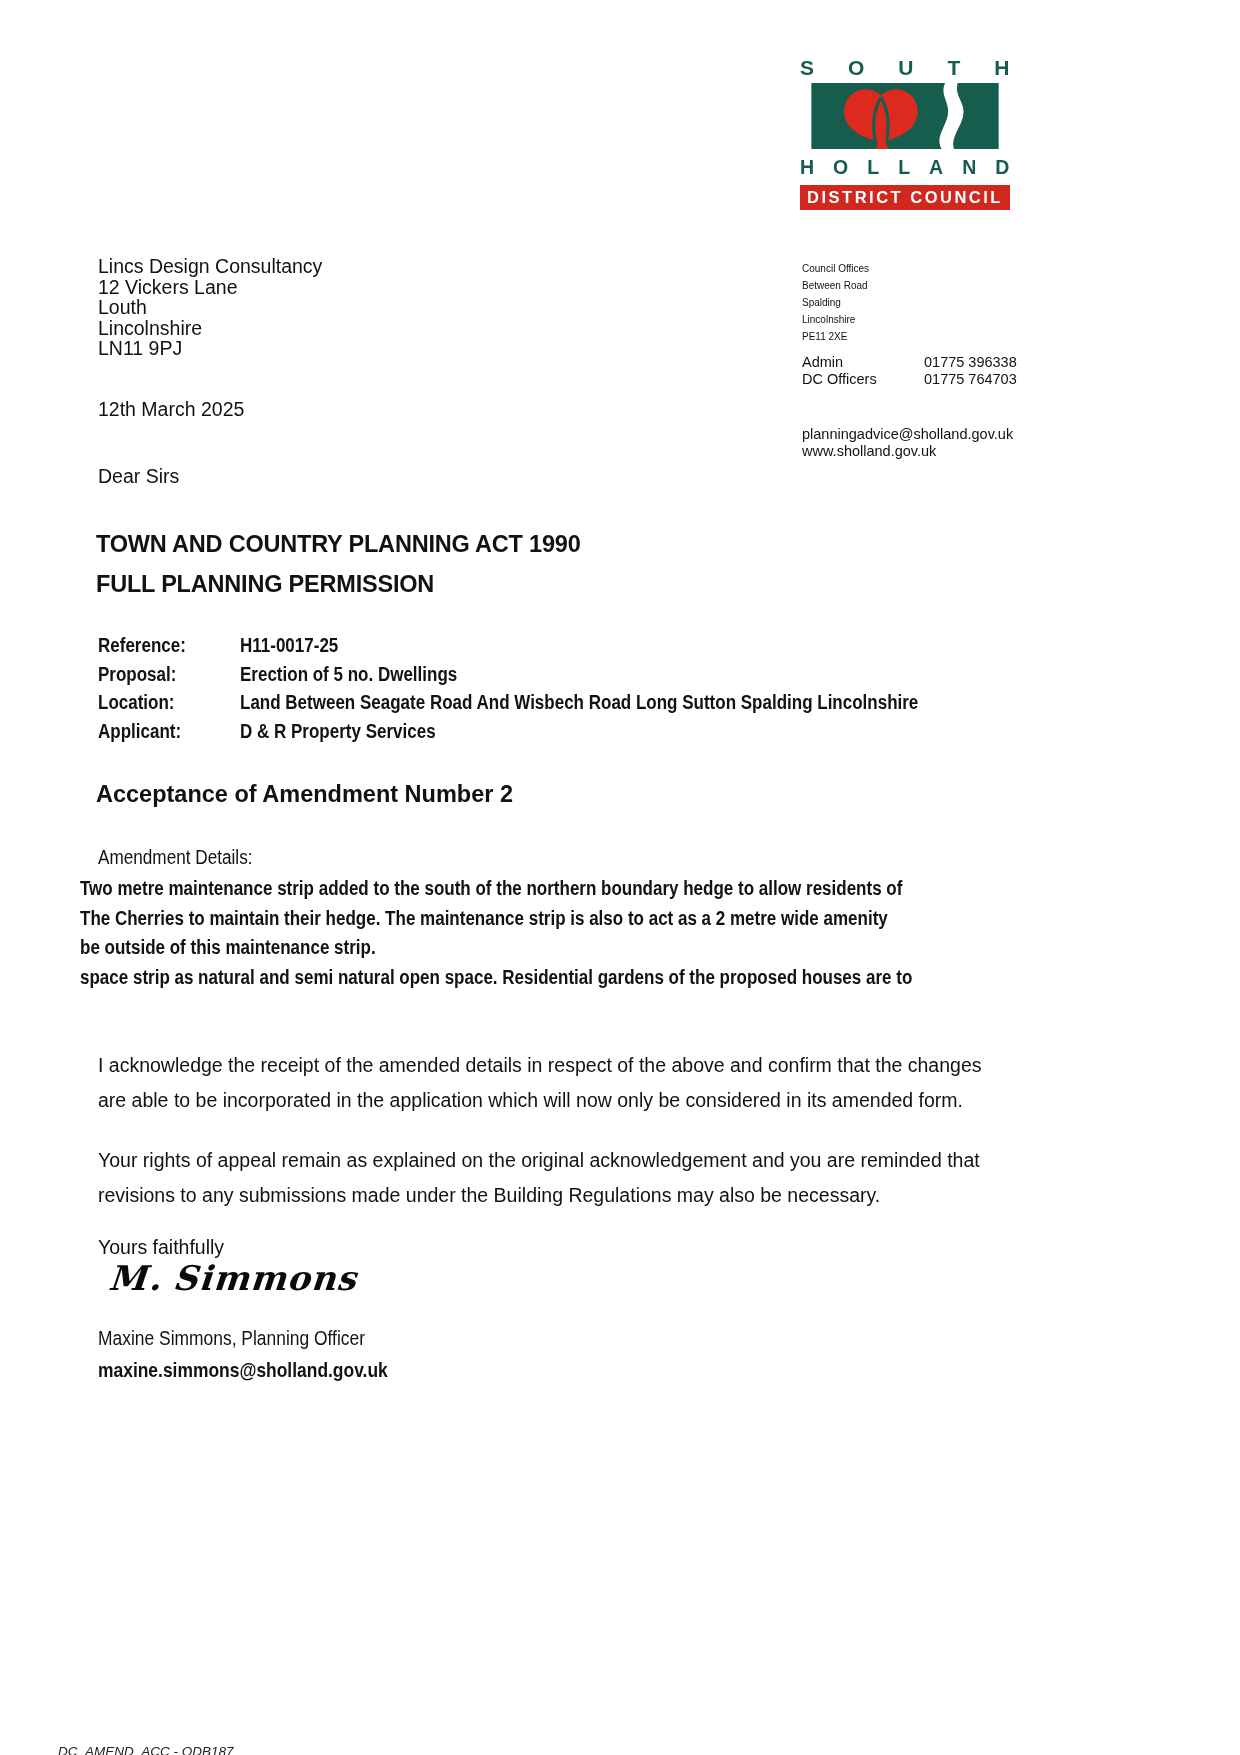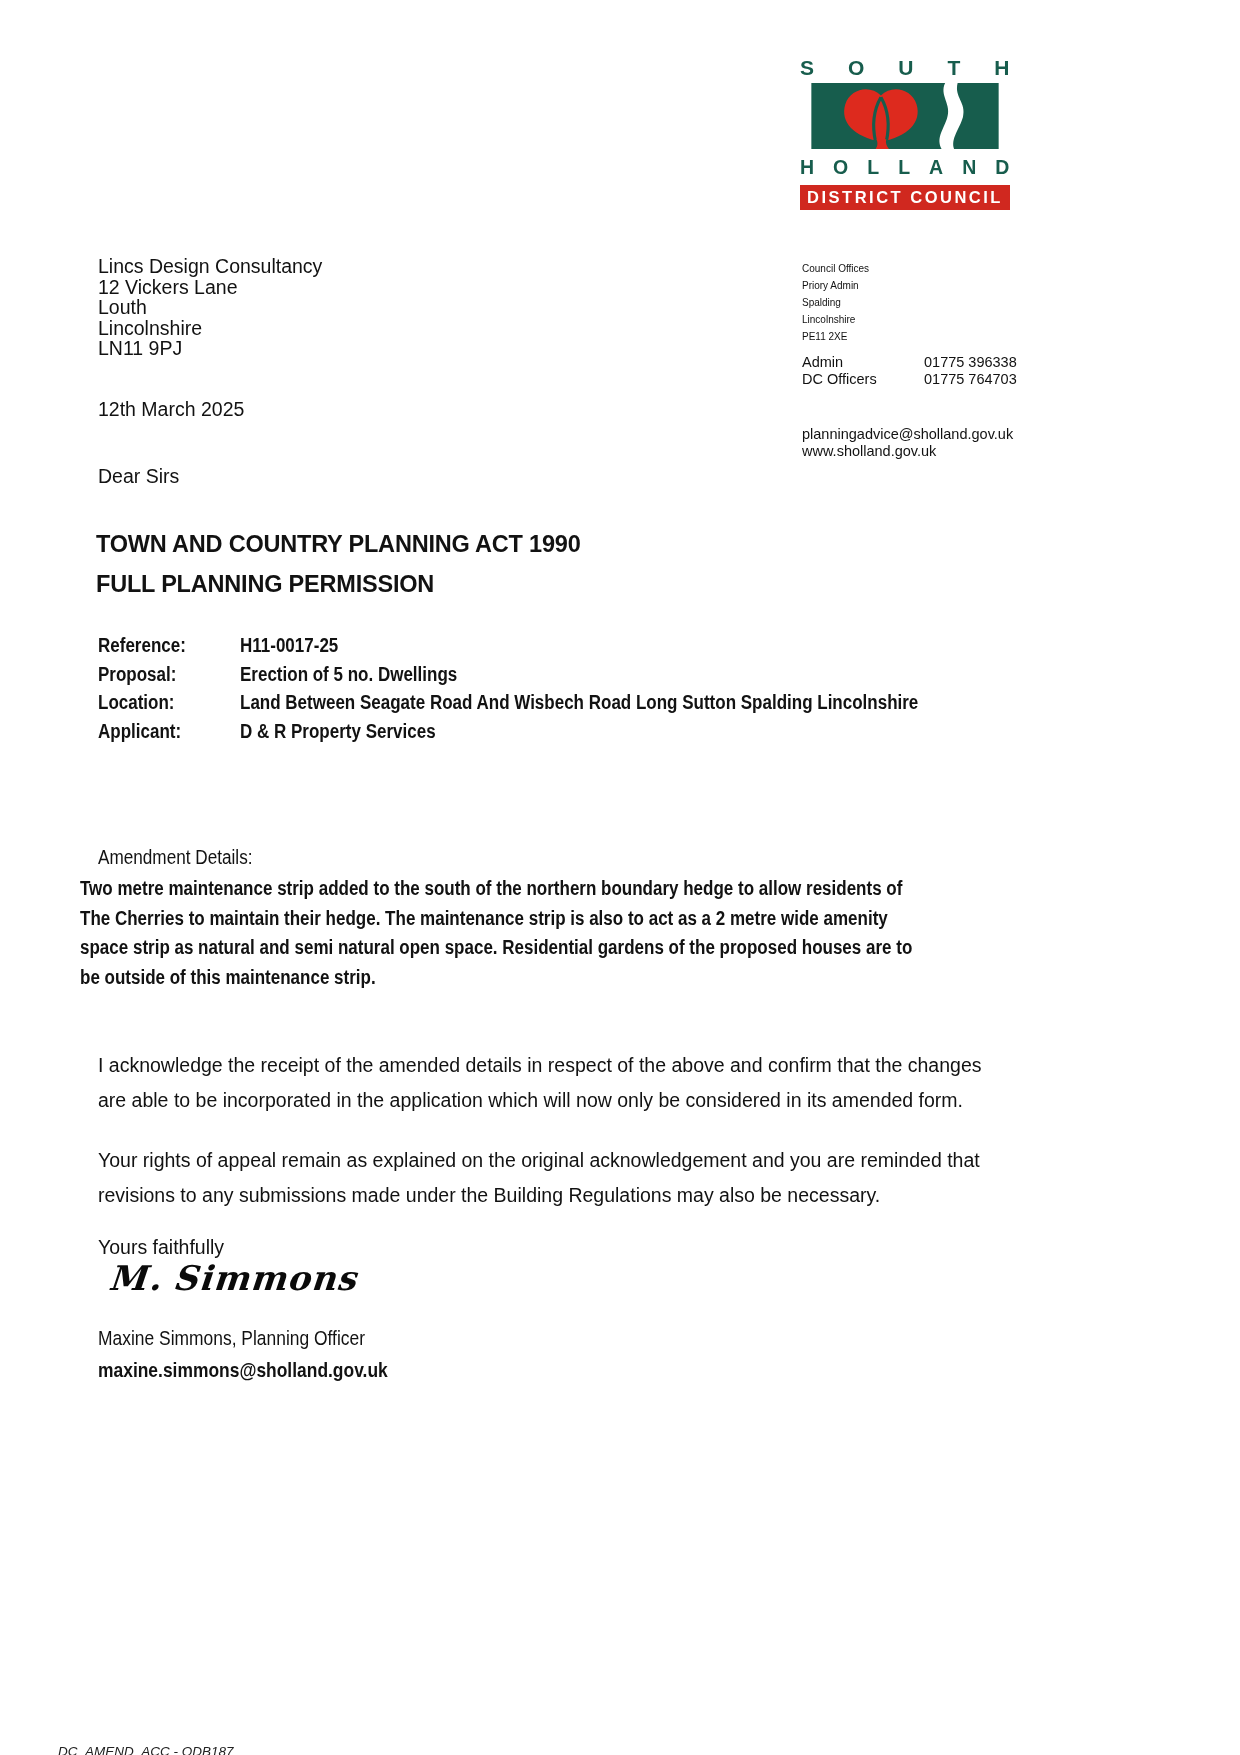--- a/index.html
+++ b/index.html
@@ -85,21 +85,21 @@
     <div>12 Vickers Lane</div>
     <div>Louth</div>
     <div>Lincolnshire</div>
     <div>LN11 9PJ</div>
   </div>
 
   <div class="abs letter-date">12th March 2025</div>
 
   <div class="abs council-addr">
     <div>Council Offices</div>
-    <div>Priory Admin</div>
+    <div>Between Road</div>
     <div>Spalding</div>
     <div>Lincolnshire</div>
     <div>PE11 2XE</div>
   </div>
 
   <div class="abs phones">
     <div class="phone-row">
       <span class="plabel">Admin</span>
       <span>01775 396338</span>
     </div>
@@ -131,29 +131,30 @@
     <div class="ref-row">
       <span class="rlabel"><span class="cond">Location:</span></span>
       <span class="cond">Land Between Seagate Road And Wisbech Road Long Sutton Spalding Lincolnshire</span>
     </div>
     <div class="ref-row">
       <span class="rlabel"><span class="cond">Applicant:</span></span>
       <span class="cond">D &amp; R Property Services</span>
     </div>
   </div>
 
+  <div class="abs sec-head">Acceptance of Amendment Number 2</div>
 
   <div class="abs amend-label">
     <span class="cond88">Amendment Details:</span>
   </div>
   <div class="abs amend-para">
     <div class="pline"><span class="cond">Two metre maintenance strip added to the south of the northern boundary hedge to allow residents of</span></div>
     <div class="pline"><span class="cond">The Cherries to maintain their hedge. The maintenance strip is also to act as a 2 metre wide amenity</span></div>
+    <div class="pline"><span class="cond">be outside of this maintenance strip.</span></div>
     <div class="pline"><span class="cond">space strip as natural and semi natural open space. Residential gardens of the proposed houses are to</span></div>
-    <div class="pline"><span class="cond">be outside of this maintenance strip.</span></div>
   </div>
 
   <div class="abs body-para p1">
     <div class="pline">I acknowledge the receipt of the amended details in respect of the above and confirm that the changes</div>
     <div class="pline">are able to be incorporated in the application which will now only be considered in its amended form.</div>
   </div>
   <div class="abs body-para p2">
     <div class="pline">Your rights of appeal remain as explained on the original acknowledgement and you are reminded that</div>
     <div class="pline">revisions to any submissions made under the Building Regulations may also be necessary.</div>
   </div>

